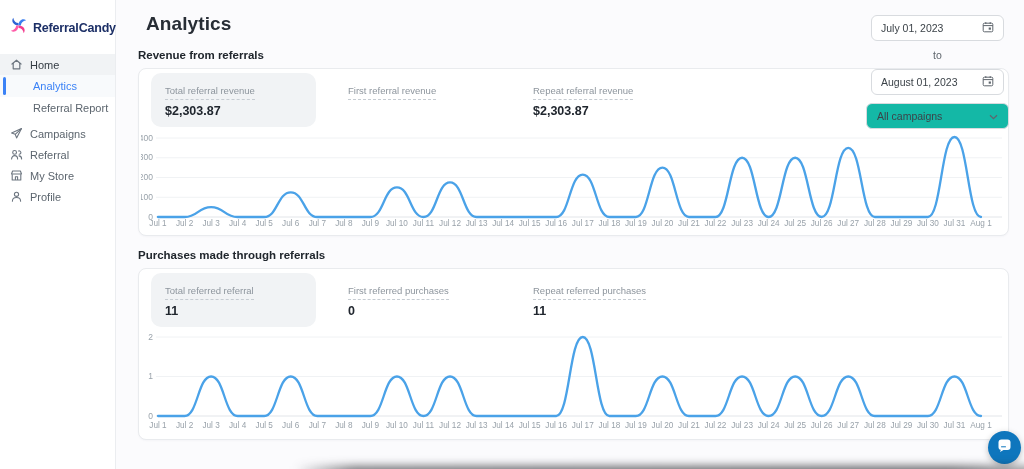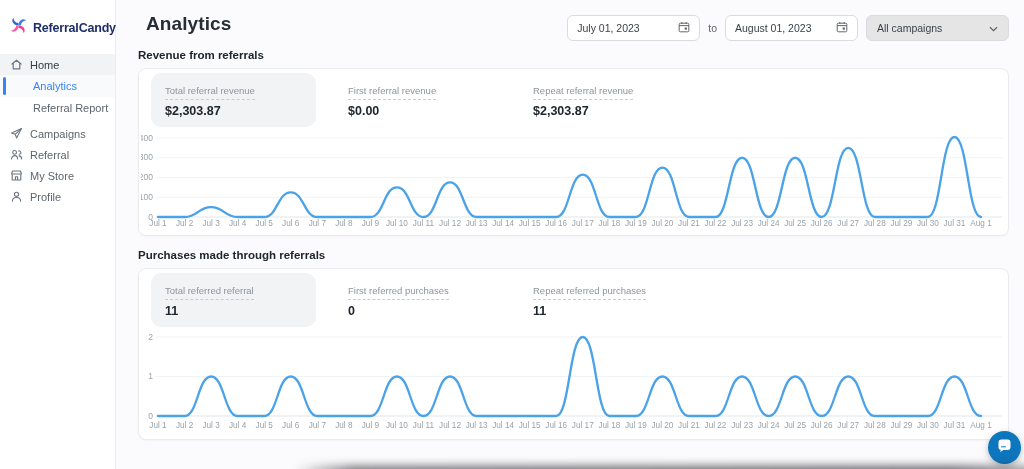--- a/index.html
+++ b/index.html
@@ -16,27 +16,27 @@
   .nav-item .icn { display:flex; width:13px; justify-content:center; }
   .nav-item.row-home { background:#f1f3f5; color:#343c44; font-weight:400; }
   .nav-item.sub { padding-left:33px; height:22px; }
   .nav-item.sub.active { color:#3b82f6; background:#f8fafc; }
   .active-bar { position:absolute; left:3px; top:2px; bottom:2px; width:3px; background:#3b82f6; border-radius:2px; }
 
   
   main { flex:1; padding:0 15px 0 22px; position:relative; }
   .topbar { display:flex; align-items:flex-start; justify-content:space-between; padding-top:13px; height:46px; }
   h1.page-title { font-size:19px; font-weight:600; color:#272d35; letter-spacing:0.1px; padding-left:8px; }
-  .controls { display:flex; align-items:center; gap:8px; margin-top:2px; }
+  .controls { display:flex; align-items:center; gap:8px; margin-top:2px;flex-direction:column; }
   .date-input { display:flex; align-items:center; justify-content:space-between; width:133px; height:26px;
     padding:0 9px; border:1px solid #d8dbdf; border-radius:6px; background:#fff; font-size:10.5px;
     color:#3c4349; cursor:pointer; }
   .to-label { font-size:10.5px; color:#5f666d; }
   .select { display:flex; align-items:center; justify-content:space-between; width:143px; height:26px;
-    padding:0 10px; border:1px solid #d8dbdf; border-radius:6px; background:#e5e5e5; font-size:10.5px;
+    padding:0 10px; border:1px solid #d8dbdf; border-radius:6px; background:#14b8a6; font-size:10.5px;
     color:#3c4349; cursor:pointer; }
 
   h2.section-heading { font-size:11.5px; font-weight:700; color:#20262d; margin:3px 0 7px 0; }
   h2.sh-2 { margin-top:13px; }
 
   .card { background:#fff; border:1px solid #e9ebee; border-radius:8px; padding:4px 12px 6px 12px;
     box-shadow:0 1px 2px rgba(25,35,50,0.03); }
   .stats { display:flex; align-items:flex-start; gap:30px; height:44px; }
   .stat { padding:7px 2px 0 2px; cursor:pointer; }
   .stat.selected { background:#f1f3f5; border-radius:10px; padding:7px 14px 9px 14px; width:165px; }
@@ -178,21 +178,20 @@
 
     <h2 class="section-heading">Revenue from referrals</h2>
     <section class="card">
       <div class="stats">
         <div class="stat selected">
           <div class="stat-label">Total referral revenue</div>
           <div class="stat-value">$2,303.87</div>
         </div>
         <div class="stat w2">
           <div class="stat-label">First referral revenue</div>
-          <div class="stat-value">$0.00</div>
         </div>
         <div class="stat">
           <div class="stat-label">Repeat referral revenue</div>
           <div class="stat-value">$2,303.87</div>
         </div>
       </div>
       <div class="chart"><svg width="865" height="106">
             <line x1="15" x2="861" y1="94" y2="94" stroke="#e2e5e9"></line>
             <text x="12" y="96.5" text-anchor="end" class="ytick">0</text>
             <line x1="15" x2="861" y1="74.25" y2="74.25" stroke="#f0f2f4"></line>

